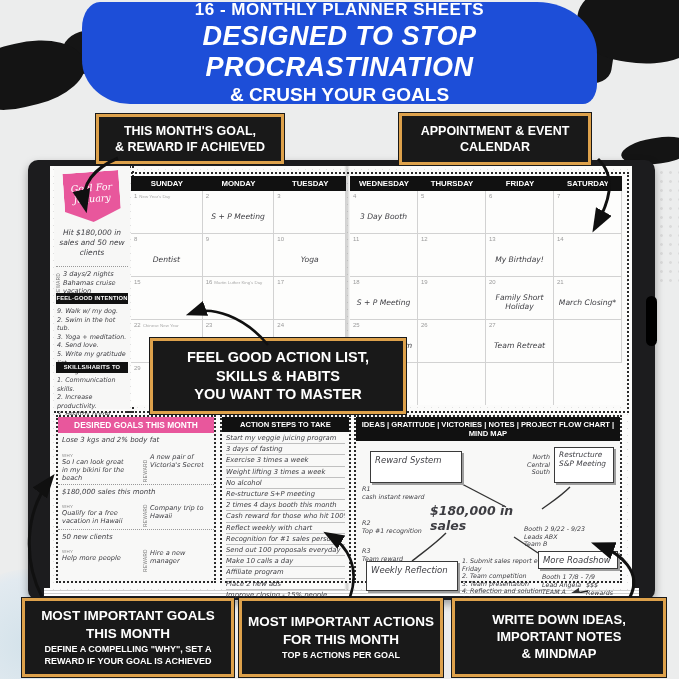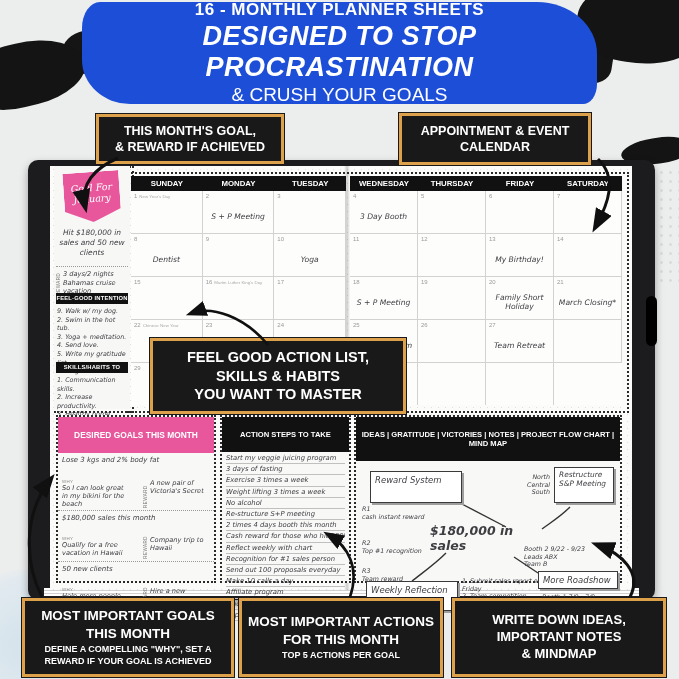--- a/index.html
+++ b/index.html
@@ -17,21 +17,21 @@
   
   .banner{position:absolute;left:82px;top:2px;width:515px;height:102px;background:#1d4ed8;
           border-radius:18px 60px 14px 48px/26px 52px 20px 44px;color:#fff;text-align:center;
           display:flex;flex-direction:column;justify-content:center;gap:1px;}
   .banner:before{content:"";position:absolute;left:-18px;top:26px;width:70px;height:44px;background:#151515;
                  border-radius:40% 60% 55% 45%;transform:rotate(-12deg);z-index:-1;}
   .banner:after{content:"";position:absolute;right:-16px;top:30px;width:70px;height:50px;background:#151515;
                 border-radius:55% 45% 40% 60%;transform:rotate(9deg);z-index:-1;}
   .b1{font-size:17px;font-weight:bold;letter-spacing:.5px;}
   .b2{font-size:27px;font-weight:bold;letter-spacing:.5px;font-style:italic;}
-  .b3{font-size:19px;font-weight:normal;}
+  .b3{font-size:19px;font-weight:bold;}
   
   .co{position:absolute;background:#191919;border:3px solid #dda14b;box-shadow:0 0 0 1px #191919;
       color:#fff;font-weight:bold;text-align:center;display:flex;flex-direction:column;
       justify-content:center;z-index:40;line-height:1.3;}
   .co-tl{left:96px;top:114px;width:182px;height:44px;font-size:12.5px;}
   .co-tr{left:399px;top:113px;width:186px;height:46px;font-size:12.5px;}
   .co-mid{left:150px;top:338px;width:250px;height:70px;font-size:14.5px;}
   .co-bl{left:22px;top:598px;width:206px;height:73px;}
   .co-bm{left:239px;top:598px;width:198px;height:73px;}
   .co-br{left:452px;top:598px;width:208px;height:73px;font-size:13px;}
@@ -72,26 +72,26 @@
   .cell .drow{font-size:6px;color:#9b9b9b;padding:2px 0 0 3px;white-space:nowrap;overflow:hidden;}
   .cell .tag{font-size:4.4px;color:#aaa;margin-left:2px;}
   .cell .note{flex:1;display:flex;align-items:center;justify-content:center;text-align:center;
               font-size:7.6px;line-height:9px;padding:0 2px;}
   
   .sec{position:absolute;top:415px;height:168px;background:#f8f8f7;border:2px dotted #2a2a2a;
        box-sizing:border-box;z-index:6;}
   .sec-goals{left:56px;width:160px;}
   .sec-actions{left:220px;width:131px;}
   .sec-ideas{left:354px;width:268px;}
-  .sechead{background:#111;color:#fff;font-weight:bold;text-align:center;font-size:7.6px;padding:13px 0;}
+  .sechead{background:#111;color:#fff;font-weight:bold;text-align:center;font-size:7.6px;padding:3px 0;}
   .sechead.pink{background:#e8579c;font-size:8.4px;}
   .goalgrp{padding:3px 4px 2px 4px;border-bottom:1px dotted #999;}
   .goalgrp:last-child{border-bottom:none;}
   .goalgrp .g{font-size:7px;line-height:8.5px;}
-  .wr{display:flex;margin-top:14px;gap:14px;}
+  .wr{display:flex;margin-top:8px;gap:14px;}
   .wr .why{flex:1;}
   .wlab{font-size:4.4px;color:#888;font-style:normal;font-family:"Liberation Sans",sans-serif;letter-spacing:.4px;}
   .wr .wtxt,.wr .rtxt{font-size:6.6px;line-height:8px;}
   .wr .rew{flex:1;display:flex;gap:2px;}
   .alist{padding:1px 4px;}
   .alist div{font-size:6.8px;line-height:10.2px;border-bottom:.5px solid #c0c0c0;white-space:nowrap;overflow:hidden;}
   
   .mm{position:relative;width:100%;height:152px;}
   .mmbox{position:absolute;background:#fff;border:1.5px solid #3a3a3a;box-shadow:2px 2px 0 #9e9e9e;
          font-size:8.5px;line-height:10px;padding:3px 4px;box-sizing:border-box;}

